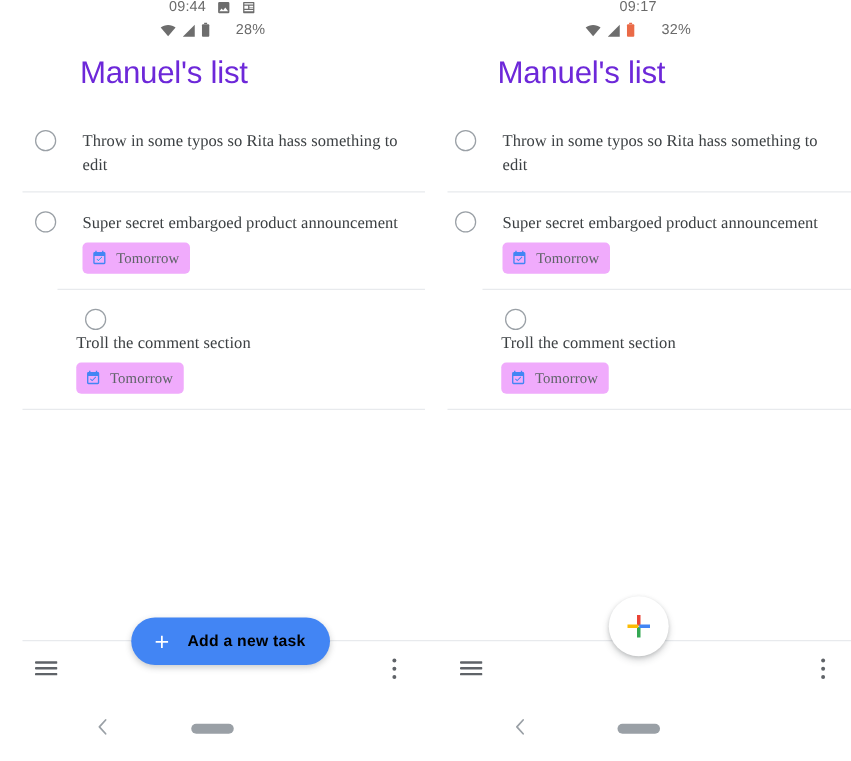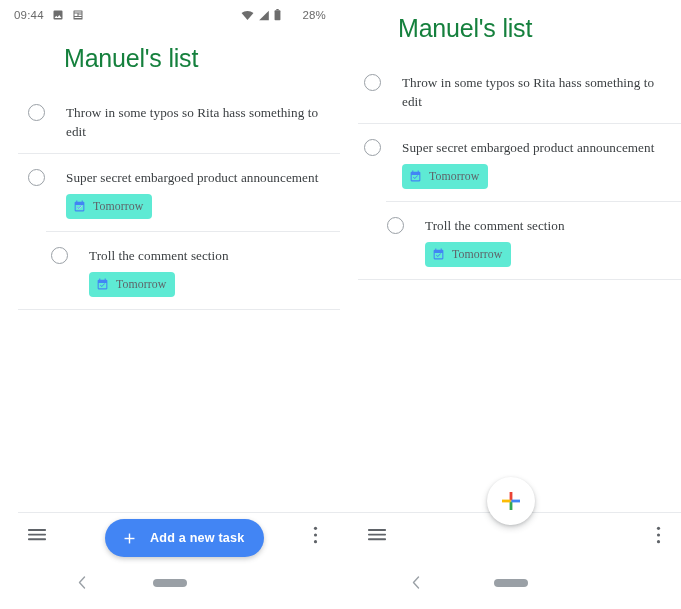--- a/index.html
+++ b/index.html
@@ -22,52 +22,53 @@
 
   
   .statusbar {
     height: 30px;
     display: flex;
     align-items: center;
     padding: 0 14px;
     font-size: 11.5px;
     color: #6d6d6d;
     letter-spacing: .2px;
+    flex-direction: column;
   }
   .sb-left { display: flex; align-items: center; gap: 8px; }
   .sb-spacer { flex: 1 1 auto; }
   .sb-right { display: flex; align-items: center; gap: 4px; }
   .sb-time { font-size: 11.5px; color:#6a6a6a; }
   .sb-pct  { font-size: 11.5px; color:#6a6a6a; margin-left:17px; }
 
   .ico { display: inline-flex; align-items: center; justify-content: center; }
   .ico svg { display: block; }
 
   
   .list-title {
     font-size: 25px;
     font-weight: 400;
-    color: #15803d;
+    color: #6d28d9;
     padding: 14px 0 16px 0;
     margin-left: 64px;
     letter-spacing: -0.2px;
     line-height: 1.15;
   }
   .panel.right .list-title { margin-left: 58px; }
 
   
   .tasks { position: relative; }
 
   .task {
     display: flex;
     align-items: flex-start;
     padding: 14px 14px 12px 0;
     position: relative;
   }
-  .task.sub { padding-left: 23px; }
+  .task.sub { padding-left: 40px; flex-direction: column; }
 
   .divider {
     height: 1px;
     background: #e8eaed;
     margin-left: 18px;
   }
   .divider.sub { margin-left: 46px; }
 
   .checkbox {
     flex: 0 0 auto;
@@ -90,21 +91,21 @@
     font-size: 13.2px;
     line-height: 19px;
     color: #3c4043;
     letter-spacing: .05px;
   }
 
   .chip {
     display: inline-flex;
     align-items: center;
     gap: 7px;
-    background: #5eead4;
+    background: #f0abfc;
     border-radius: 4px;
     padding: 5px 9px 5px 7px;
     margin-top: 7px;
   }
   .chip-label {
     font-size: 11.8px;
     color: #5f6368;
     letter-spacing: .1px;
   }
 
@@ -112,29 +113,29 @@
   .fab-line {
     position: absolute;
     left: 18px; right: 0;
     top: 512px;
     height: 1px;
     background: #e8eaed;
   }
   .fab-extended {
     position: absolute;
     left: 105px;
-    top: 519px;
+    top: 494px;
     height: 38px;
     padding: 0 20px 0 16px;
     background: #4285f4;
     border-radius: 19px;
     display: flex;
     align-items: center;
     gap: 12px;
-    color: #ffffff;
+    color: #000000;
     font-size: 12.6px;
     font-weight: bold;
     letter-spacing: .2px;
     box-shadow: 0 2px 5px rgba(60,64,67,.28);
     cursor: pointer;
   }
   .fab-round {
     position: absolute;
     left: 487px;
     top: 477px;
@@ -317,20 +318,45 @@
         <svg width="8" height="13" viewBox="0 0 8 13" fill="none" stroke="#9aa0a6" stroke-width="1.4" stroke-linecap="round" stroke-linejoin="round">
             <polyline points="6.5,1 1.5,6.5 6.5,12"></polyline>
           </svg>
       </span>
       <span class="nav-pill"></span>
     </div>
   </div>
 
   <div class="panel right">
 
+    <div class="statusbar">
+      <div class="sb-left">
+        <span class="sb-time">09:17</span>
+      </div>
+      <div class="sb-spacer"></div>
+      <div class="sb-right">
+        <span class="ico">
+          <svg width="13" height="11" viewBox="0 0 24 20" fill="#6d6d6d">
+              <path d="M1 5.5C4 3 8 1.6 12 1.6S20 3 23 5.5L12 18.4 1 5.5z"></path>
+            </svg>
+        </span>
+        <span class="ico">
+          <svg width="12" height="11" viewBox="0 0 20 18" fill="#6d6d6d">
+              <path d="M18 1v16H2L18 1z"></path>
+            </svg>
+        </span>
+        <span class="ico">
+          <svg width="7" height="12" viewBox="0 0 10 18" fill="#ea6a47">
+              <rect x="3.2" y="0" width="3.6" height="1.8" rx=".4"></rect>
+              <rect x="0.6" y="2" width="8.8" height="15" rx="1.2"></rect>
+            </svg>
+        </span>
+        <span class="sb-pct">32%</span>
+      </div>
+    </div>
 
     <div class="list-title">Manuel's list</div>
 
     <div class="tasks">
 
       <div class="task">
         <div class="checkbox"></div>
         <div class="task-body">
           <div class="task-title">Throw in some typos so Rita hass something to edit</div>
         </div>

